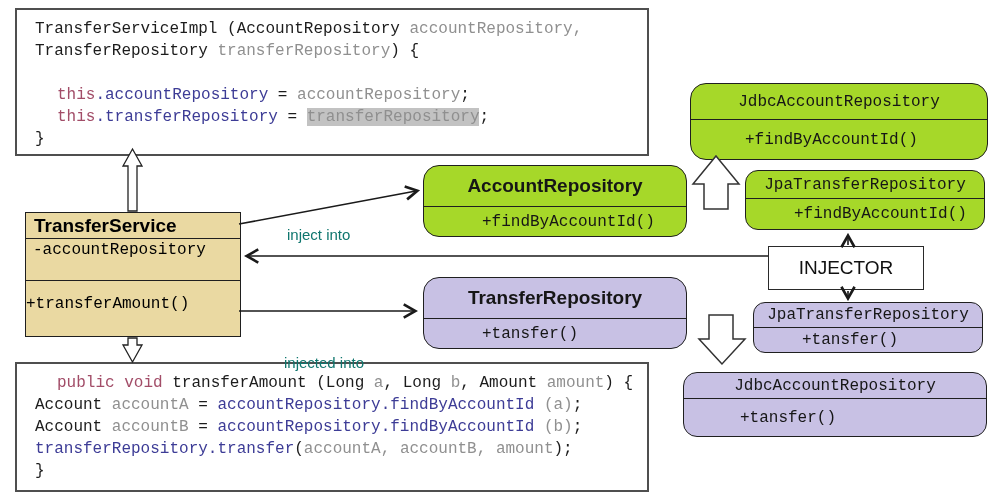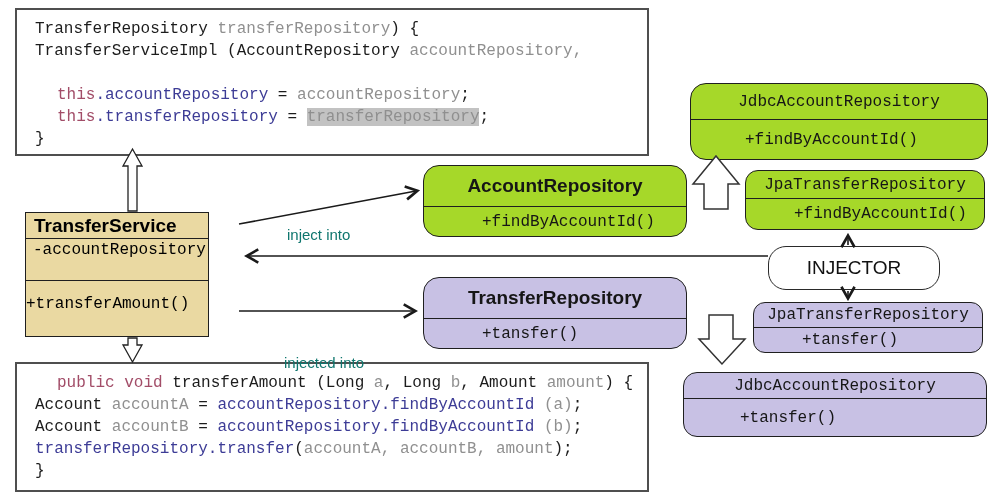--- a/index.html
+++ b/index.html
@@ -43,37 +43,37 @@
   .conn{stroke:#1a1a1a;stroke-width:1.6;fill:none;}
   .hollow{fill:#ffffff;stroke:#222;stroke-width:1.3;}
   .block{fill:#ffffff;stroke:#333;stroke-width:1.5;}
 </style>
 </head>
 <body>
 
 <div class="stage">
 
   <div class="code-box" style="left:15px;top:8px;width:630px;height:136px;padding-top:8px;">
+    <div class="code-line"><span class="tok-p">TransferServiceImpl (AccountRepository </span><span class="tok-g">accountRepository,</span></div>
     <div class="code-line"><span class="tok-p">TransferRepository </span><span class="tok-g">transferRepository</span><span class="tok-p">) {</span></div>
-    <div class="code-line"><span class="tok-p">TransferServiceImpl (AccountRepository </span><span class="tok-g">accountRepository,</span></div>
     <div class="code-line"></div>
     <div class="code-line"><span class="tok-k">this</span><span class="tok-f">.accountRepository</span><span class="tok-p"> = </span><span class="tok-g">accountRepository</span><span class="tok-p">;</span></div>
     <div class="code-line"><span class="tok-k">this</span><span class="tok-f">.transferRepository</span><span class="tok-p"> = </span><span class="tok-h">transferRepository</span><span class="tok-p">;</span></div>
     <div class="code-line"><span class="tok-p">}</span></div>
   </div>
 
   <div class="code-box" style="left:15px;top:362px;width:630px;height:118px;padding-top:8px;">
     <div class="code-line"><span class="tok-k">public void</span><span class="tok-p"> transferAmount (Long </span><span class="tok-g">a</span><span class="tok-p">, Long </span><span class="tok-g">b</span><span class="tok-p">, Amount </span><span class="tok-g">amount</span><span class="tok-p">) {</span></div>
     <div class="code-line"><span class="tok-p">Account </span><span class="tok-g">accountA</span><span class="tok-p"> = </span><span class="tok-f">accountRepository.findByAccountId</span><span class="tok-p"> </span><span class="tok-g">(a)</span><span class="tok-p">;</span></div>
     <div class="code-line"><span class="tok-p">Account </span><span class="tok-g">accountB</span><span class="tok-p"> = </span><span class="tok-f">accountRepository.findByAccountId</span><span class="tok-p"> </span><span class="tok-g">(b)</span><span class="tok-p">;</span></div>
     <div class="code-line"><span class="tok-f">transferRepository.transfer</span><span class="tok-p">(</span><span class="tok-g">accountA, accountB, amount</span><span class="tok-p">);</span></div>
     <div class="code-line"><span class="tok-p">}</span></div>
   </div>
 
-  <div class="uml tan" style="left:25px;top:212px;width:184px;height:125px;">
+  <div class="uml tan" style="left:25px;top:212px;width:216px;height:125px;">
     <div class="ts-title">TransferService</div>
     <div class="ts-attrs">
       <div>-accountRepository</div>
     </div>
     <div class="ts-methods">+transferAmount()</div>
   </div>
 
   <div class="uml green rounded" style="left:423px;top:165px;width:264px;height:72px;">
     <div class="uml-title title-sans" style="height:41px;">AccountRepository</div>
     <div class="uml-body" style="height:29px;padding-left:30px;">+findByAccountId()</div>
@@ -87,21 +87,21 @@
   <div class="uml green rounded" style="left:690px;top:83px;width:298px;height:77px;">
     <div class="uml-title title-mono" style="height:36px;">JdbcAccountRepository</div>
     <div class="uml-body" style="height:39px;padding-left:26px;">+findByAccountId()</div>
   </div>
 
   <div class="uml green rounded" style="left:745px;top:170px;width:240px;height:60px;border-radius:13px;">
     <div class="uml-title title-mono" style="height:28px;">JpaTransferRepository</div>
     <div class="uml-body" style="height:30px;padding-left:20px;">+findByAccountId()</div>
   </div>
 
-  <div class="injector" style="left:768px;top:246px;width:172px;height:44px;border-radius:18px;">
+  <div class="injector" style="left:768px;top:246px;width:156px;height:44px;">
     <span>INJECTOR</span>
   </div>
 
   <div class="uml purple rounded" style="left:753px;top:302px;width:230px;height:51px;border-radius:12px;">
     <div class="uml-title title-mono" style="height:25px;">JpaTransferRepository</div>
     <div class="uml-body" style="height:24px;padding-left:20px;">+tansfer()</div>
   </div>
 
   <div class="uml purple rounded" style="left:683px;top:372px;width:304px;height:65px;border-radius:14px;">
     <div class="uml-title title-mono" style="height:26px;">JdbcAccountRepository</div>

